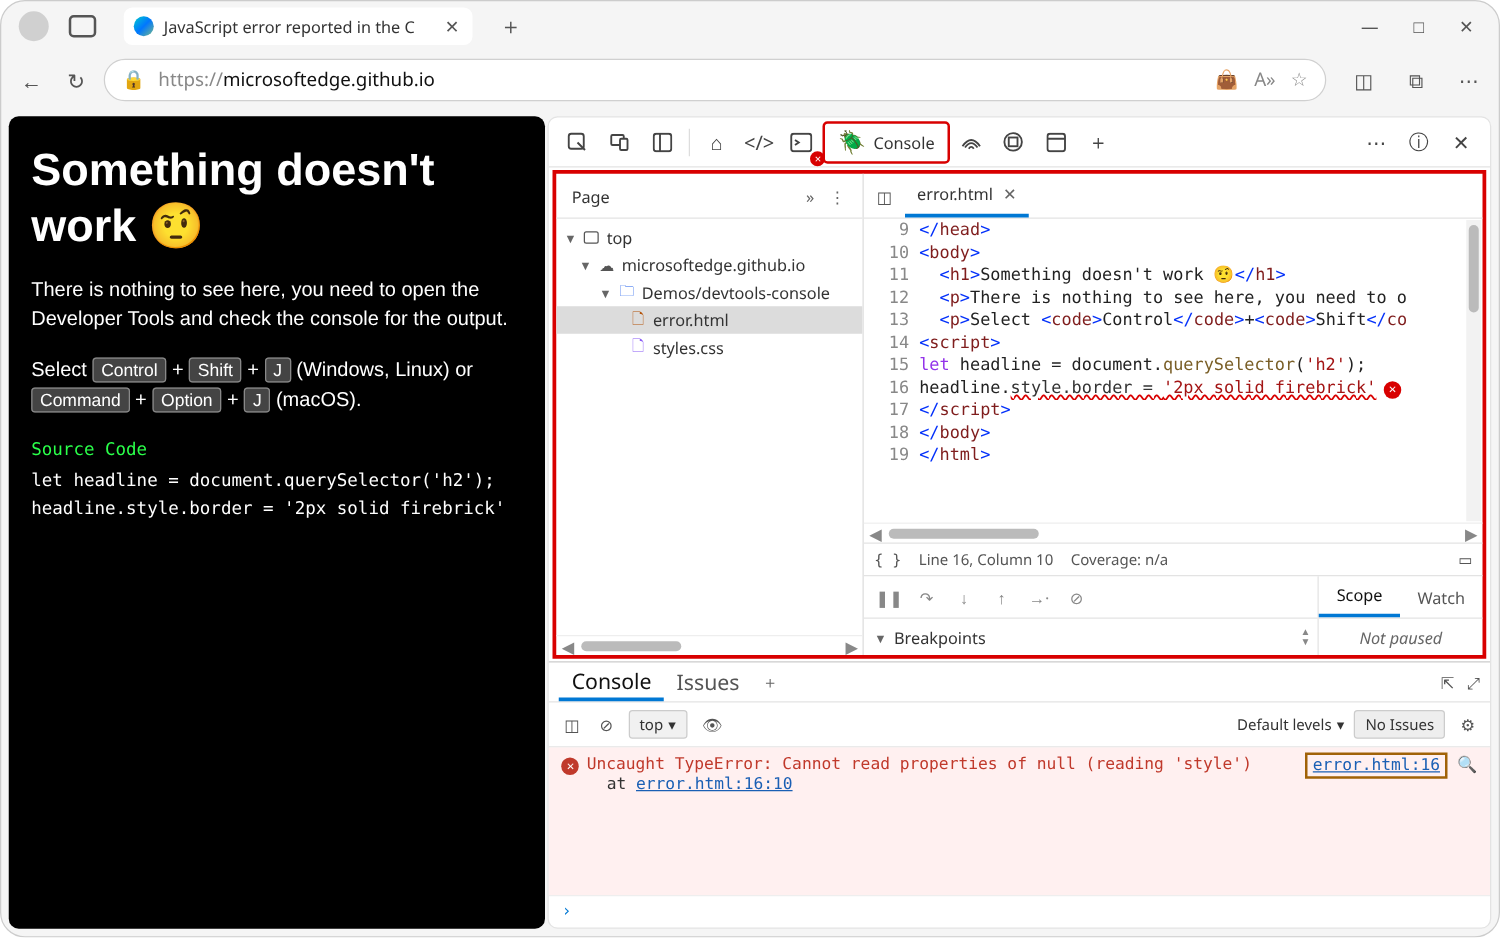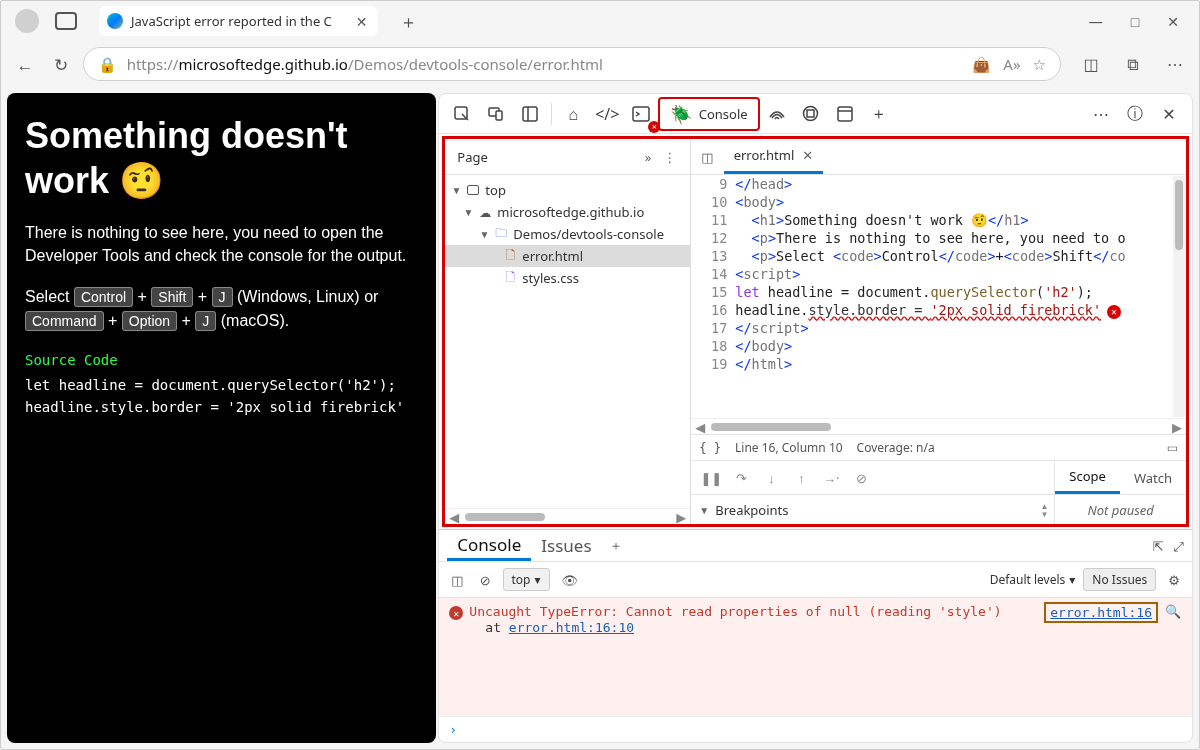--- a/index.html
+++ b/index.html
@@ -1,18 +1,18 @@
 <!DOCTYPE html>
 <html><head>
 <meta charset="utf-8">
 <style>
   * { box-sizing: border-box; margin: 0; padding: 0; }
   html, body { width: 1200px; height: 750px; font-family: "Segoe UI", system-ui, sans-serif; font-size: 13px; color: #333; overflow: hidden; background: #fff; }
   
-  .window { width:1200px; height:750px; border:1px solid #ccc; border-radius:2px; display:flex; flex-direction:column; background:#f5f5f5;}
+  .window { width:1200px; height:750px; border:1px solid #ccc; border-radius:20px; display:flex; flex-direction:column; background:#f5f5f5;}
   .titlebar { height:40px; display:flex; align-items:center; padding:0 6px; }
   .avatar { width:24px; height:24px; border-radius:50%; background:#d0d0d0; margin:0 8px; }
   .tab-outline { width:22px; height:18px; border:2px solid #555; border-radius:4px; margin:0 8px;}
   .tab { display:flex; align-items:center; background:#fff; border-radius:7px; padding:4px 10px 4px 8px; margin-left:14px; height:30px; }
   .tab .favicon { width:16px; height:16px; border-radius:50%; background:linear-gradient(135deg,#0cc 0%,#07f 50%,#7b8 100%); margin-right:8px;}
   .tab .closex { margin-left:24px; font-size:14px; color:#555;}
   .new-tab-btn { margin-left:14px; font-size:18px; color:#555; padding:4px 8px;}
   .winbtns { margin-left:auto; display:flex; gap:28px; padding-right:14px; color:#555;}
   .winbtns span { font-size:14px; }
   .addrbar { height:46px; display:flex; align-items:center; padding:0 10px; gap:8px; }
@@ -68,21 +68,21 @@
   .code-pane { flex:1; display:flex; flex-direction:column; min-width:0;}
   .file-tabs { height:36px; display:flex; align-items:center; border-bottom:1px solid #e3e3e3;}
   .file-tabs .cols-ic { padding:0 10px; color:#555;}
   .file-tab { display:flex; align-items:center; height:35px; padding:0 10px; border-bottom:3px solid #0078d4; gap:8px; font-size:13px;}
   .file-tab .x { color:#666;}
   .editor { flex:1; display:flex; font-family:Consolas,monospace; font-size:13.5px; line-height:18px; overflow:hidden; position:relative;}
   .gutter { width:44px; text-align:right; color:#888; padding-right:8px; background:#fff;}
   .gutter div { height:18px;}
   .codecol { flex:1; overflow:hidden; position:relative;}
   .codecol .cl { height:18px; white-space:pre;}
-  .tag { color:#0431fa;} .tagn{color:#737373;} .str{color:#a31515;} .kw{color:#9333ea;} .txt{color:#222;} .cd{color:#795e26;}
+  .tag { color:#0431fa;} .tagn{color:#7f1d1d;} .str{color:#a31515;} .kw{color:#9333ea;} .txt{color:#222;} .cd{color:#795e26;}
   .err-underline { text-decoration: underline wavy #d80000;}
   .err-dot { display:inline-block; width:14px; height:14px; background:#d80000; color:#fff; border-radius:50%; font-size:10px; line-height:14px; text-align:center; margin-left:6px;}
   .editor-hscroll { height:16px; display:flex; align-items:center; border-top:1px solid #eee; padding:0 4px;}
   .hthumb { height:8px; background:#bbb; border-radius:4px;}
   .statusbar { height:26px; display:flex; align-items:center; font-size:12px; color:#555; border-top:1px solid #e3e3e3; padding:0 8px; gap:14px;}
   .statusbar .braces { font-family:monospace;}
   .statusbar .spacer { flex:1;}
   
   .debug-strip, .bprow { border-top:1px solid #e3e3e3;}
   .debug-strip { height:34px; display:flex; }
@@ -143,21 +143,20 @@
     </div>
   </div>
 
   <div class="addrbar">
     <div class="nav-icon">←</div>
     <div class="nav-icon">↻</div>
     <div class="url-field">
       <span class="url-lock">🔒</span>
       <span class="url-path">https://</span>
         <span class="url-host">microsoftedge.github.io</span>
-        <span class="url-path">/Demos/devtools-console/error.html</span>
       <span style="margin-left:auto; color:#888;">👜</span>
       <span style="margin-left:12px; color:#888;">A»</span>
       <span style="margin-left:12px; color:#888;">☆</span>
     </div>
     <div class="addr-icons">
       <span class="ic">◫</span>
       <span class="ic">⧉</span>
       <span class="ic">⋯</span>
     </div>
   </div>

